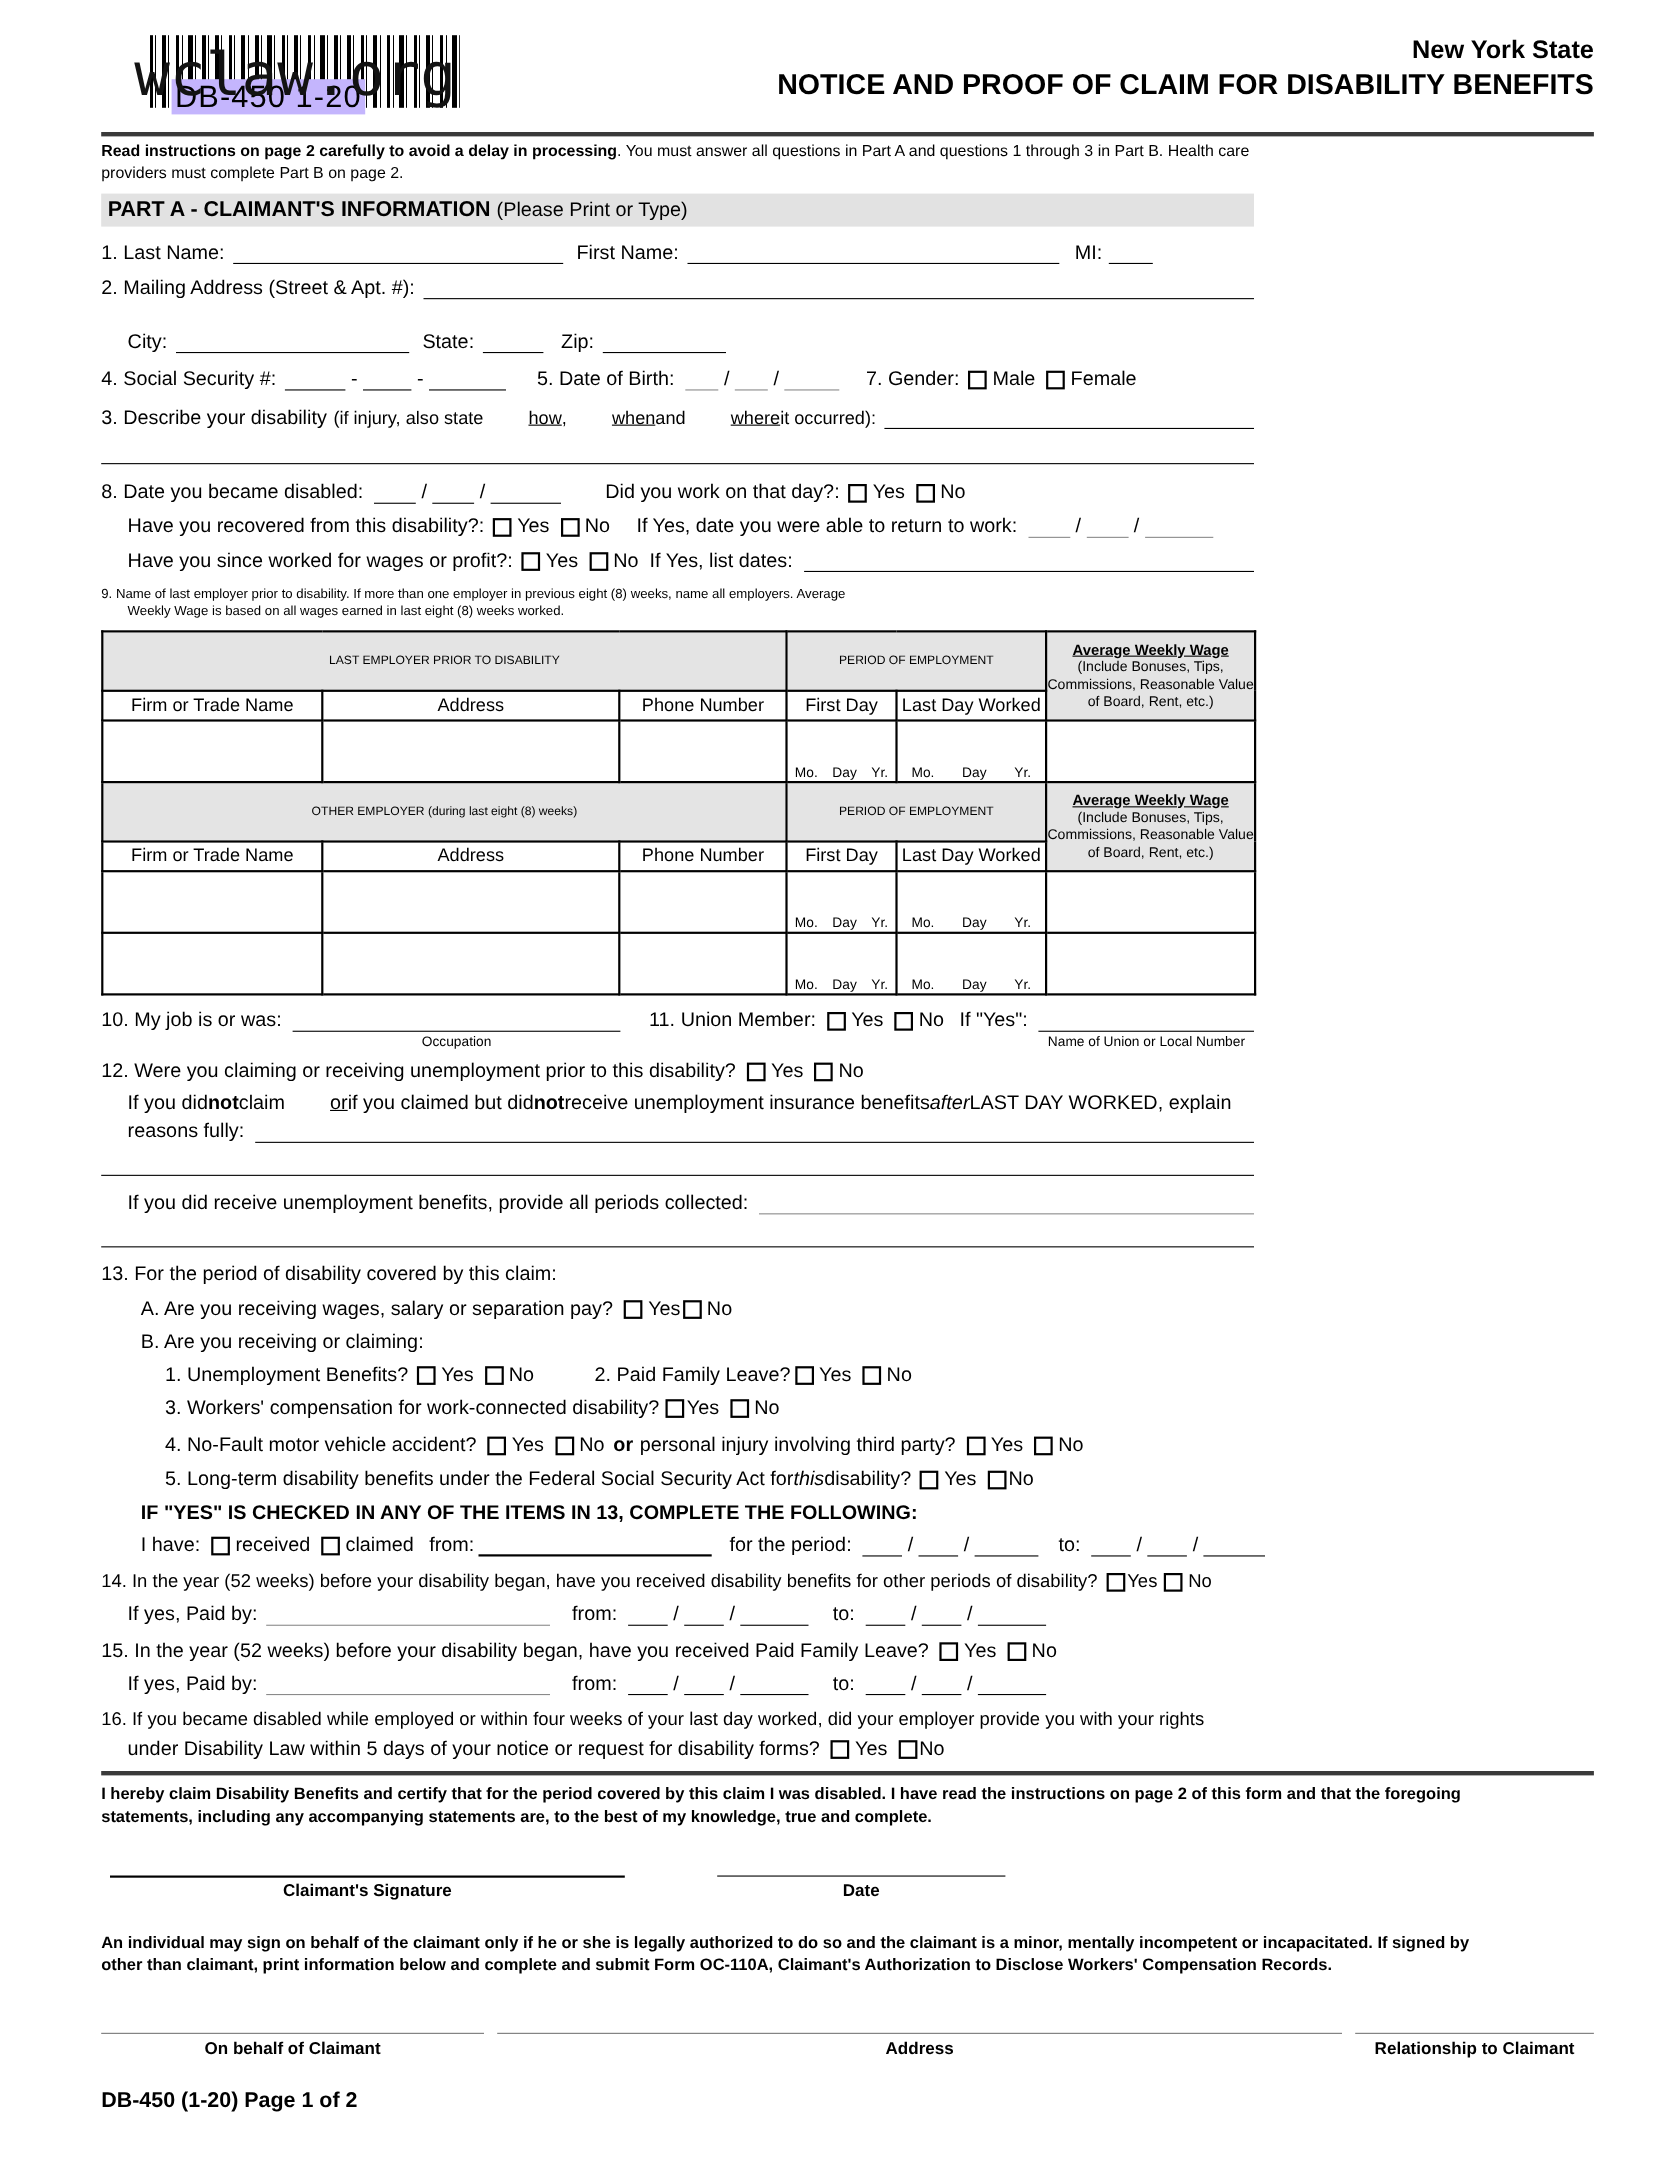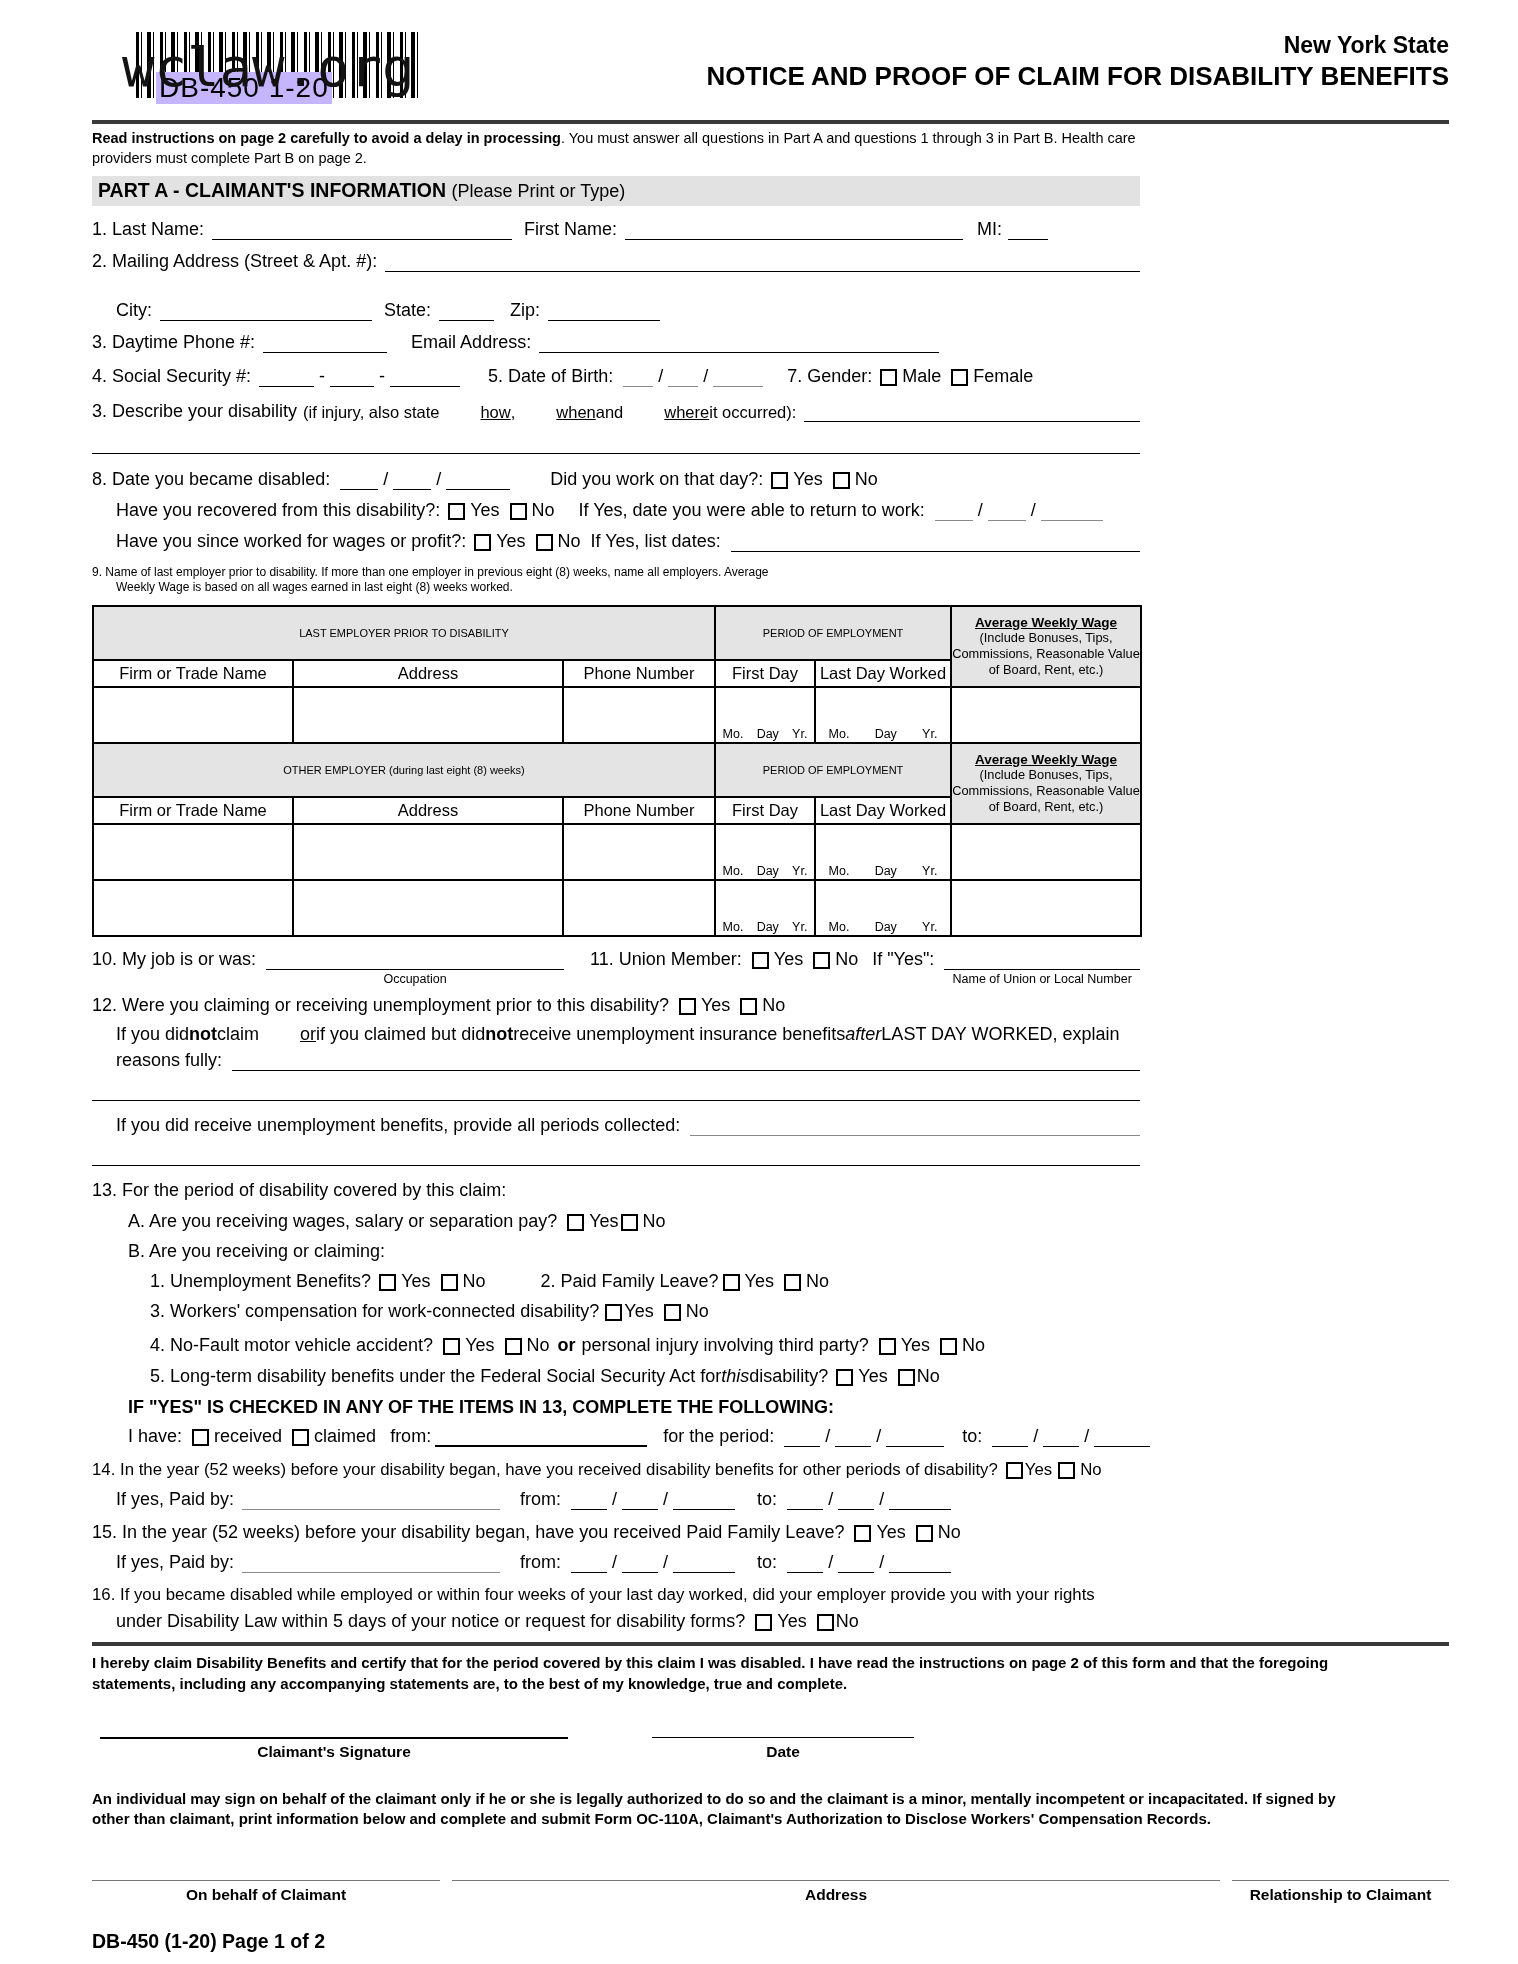--- a/index.html
+++ b/index.html
@@ -124,26 +124,20 @@
     </div>
     <div class="r in1" style="margin-top:28px">
       <span class="t">City:</span>
       <span class="wl" style="width:212px;margin:0 12px 0 8px"></span>
       <span class="t">State:</span>
       <span class="wl" style="width:55px;margin:0 16px 0 8px"></span>
       <span class="t">Zip:</span>
       <span class="wl" style="width:112px;margin-left:8px"></span>
     </div>
 
-    <div class="r" style="margin-top:11px">
-      <span class="t">3. Daytime Phone #:</span>
-      <span class="wl" style="width:124px;margin:0 24px 0 8px"></span>
-      <span class="t">Email Address:</span>
-      <span class="wl" style="width:400px;margin-left:8px"></span>
-    </div>
 
     <div class="r" style="margin-top:13px">
       <span class="t">4. Social Security #:</span>
       <span class="wl" style="width:55px;margin-left:8px"></span>
       <span class="t sl">-</span>
       <span class="wl" style="width:44px"></span>
       <span class="t sl">-</span>
       <span class="wl" style="width:70px"></span>
       <span class="sp" style="width:28px"></span>
       <span class="t">5. Date of Birth:</span>

